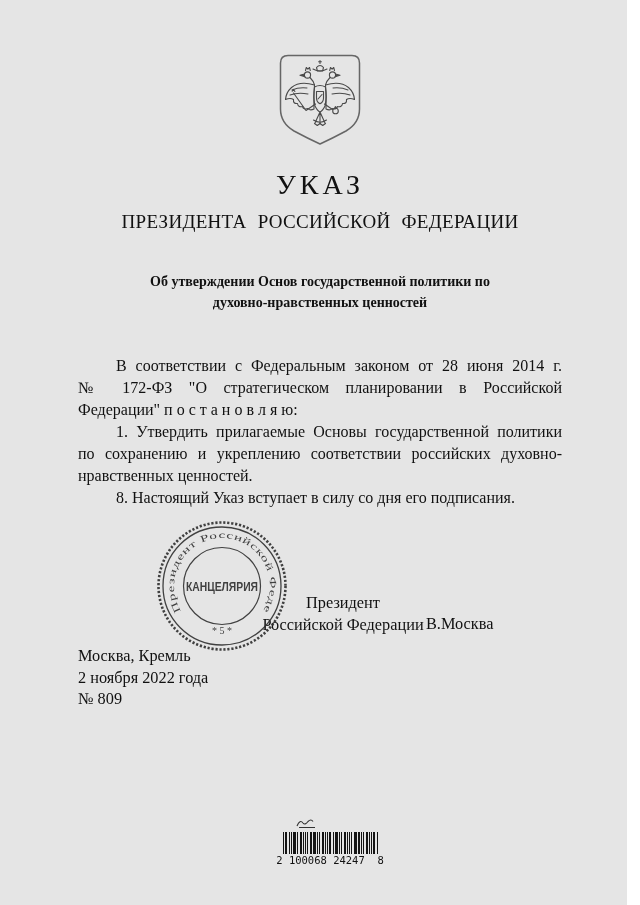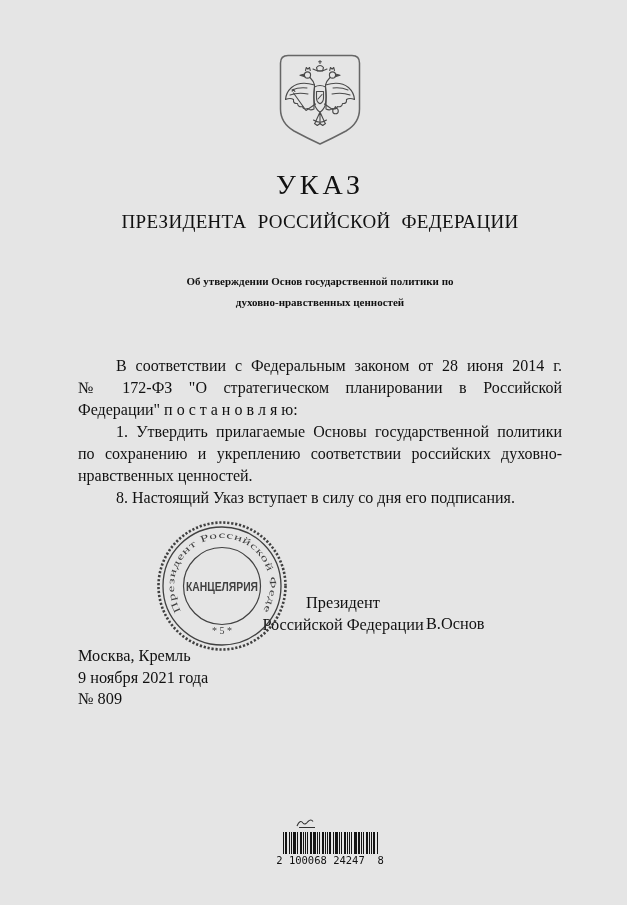--- a/index.html
+++ b/index.html
@@ -7,21 +7,21 @@
         font-family:"Liberation Serif",serif;color:#111;overflow:hidden;}
 
   .emblem{position:absolute;left:279px;top:54px;width:82px;height:92px;}
 
   .title{position:absolute;left:0;top:169px;width:640px;text-align:center;
          font-size:28px;letter-spacing:4px;}
   .subtitle{position:absolute;left:0;top:211px;width:640px;text-align:center;
             font-size:19px;word-spacing:6px;letter-spacing:.3px;}
 
   .heading{position:absolute;left:78px;top:271px;width:484px;
-           font-weight:bold;font-size:11px;line-height:21px;}
+           font-weight:bold;font-size:14px;line-height:21px;}
   .heading .hline{text-align:center;}
 
   .body{position:absolute;left:78px;top:355px;width:484px;
         font-size:16px;line-height:22px;}
   .bline{text-align:justify;text-align-last:justify;}
   .bline.lastline{text-align-last:left;}
   .bline.indent{text-indent:38px;}
 
   .sig-left{position:absolute;left:252px;top:592px;width:182px;
             text-align:center;font-size:16.3px;line-height:22px;z-index:1;}
@@ -97,21 +97,21 @@
       </div>
       <div>
         <div class="bline indent lastline">8. Настоящий Указ вступает в силу со дня его подписания.</div>
       </div>
     </div>
 
   <div class="sig-left">
     <div>Президент</div>
     <div>Российской Федерации</div>
   </div>
-  <div class="sig-name">В.Основ</div>
+  <div class="sig-name">В.Москва</div>
 
   <div class="stamp">
     <svg viewBox="0 0 134 134" width="134" height="134" aria-hidden="true">
       <g fill="none" stroke="#2f2f2f">
         <circle cx="67" cy="67" r="63.5" stroke-width="2.6" stroke-dasharray="2.2 1.8"></circle>
         <circle cx="67" cy="67" r="59" stroke-width="1.3"></circle>
         <circle cx="67" cy="67" r="38.5" stroke-width="1.2"></circle>
       </g>
       <defs>
         <path id="ringpath" d="M26 92 A48 48 0 1 1 108 92"></path>
@@ -119,21 +119,21 @@
       <text font-size="9.5" font-family="Liberation Serif, serif" fill="#2f2f2f" letter-spacing="0.5">
         <textPath href="#ringpath" textLength="246" lengthAdjust="spacingAndGlyphs">Президент Российской Федерации</textPath>
       </text>
       <text x="67" y="114.5" text-anchor="middle" font-size="10" fill="#2f2f2f" font-family="Liberation Serif, serif">* 5 *</text>
       <text x="67" y="71.5" text-anchor="middle" font-size="13" font-weight="bold" font-family="Liberation Sans, sans-serif" fill="#2f2f2f" textLength="72" lengthAdjust="spacingAndGlyphs">КАНЦЕЛЯРИЯ</text>
     </svg>
   </div>
 
   <div class="footer">
     <div>Москва, Кремль</div>
-    <div>9 ноября 2021 года</div>
+    <div>2 ноября 2022 года</div>
     <div>№ 809</div>
   </div>
 
   <div class="mark">
     <svg viewBox="0 0 24 13" width="24" height="13" aria-hidden="true">
       <path d="M3 9 Q6 2 9 6 Q11 8.5 14 4.5 Q17 1.5 19 4.5 M5 10.5 H21" stroke="#333" fill="none" stroke-width="1.1"></path>
     </svg>
   </div>
 
   <div class="bars" id="barcode-bars"><span style="width:1px;margin-right:1px"></span><span style="width:2px;margin-right:2px"></span><span style="width:1px;margin-right:1px"></span><span style="width:1px;margin-right:1px"></span><span style="width:3px;margin-right:1px"></span><span style="width:1px;margin-right:2px"></span><span style="width:2px;margin-right:1px"></span><span style="width:1px;margin-right:1px"></span><span style="width:1px;margin-right:1px"></span><span style="width:1px;margin-right:2px"></span><span style="width:2px;margin-right:1px"></span><span style="width:3px;margin-right:1px"></span><span style="width:1px;margin-right:1px"></span><span style="width:1px;margin-right:2px"></span><span style="width:2px;margin-right:1px"></span><span style="width:1px;margin-right:1px"></span><span style="width:1px;margin-right:1px"></span><span style="width:2px;margin-right:2px"></span><span style="width:1px;margin-right:1px"></span><span style="width:3px;margin-right:1px"></span><span style="width:1px;margin-right:1px"></span><span style="width:1px;margin-right:2px"></span><span style="width:2px;margin-right:1px"></span><span style="width:1px;margin-right:1px"></span><span style="width:1px;margin-right:1px"></span><span style="width:1px;margin-right:2px"></span><span style="width:3px;margin-right:1px"></span><span style="width:2px;margin-right:1px"></span><span style="width:1px;margin-right:1px"></span><span style="width:1px;margin-right:2px"></span><span style="width:2px;margin-right:1px"></span><span style="width:1px;margin-right:1px"></span><span style="width:1px;margin-right:1px"></span><span style="width:2px;margin-right:2px"></span><span style="width:1px;margin-right:1px"></span></div>

